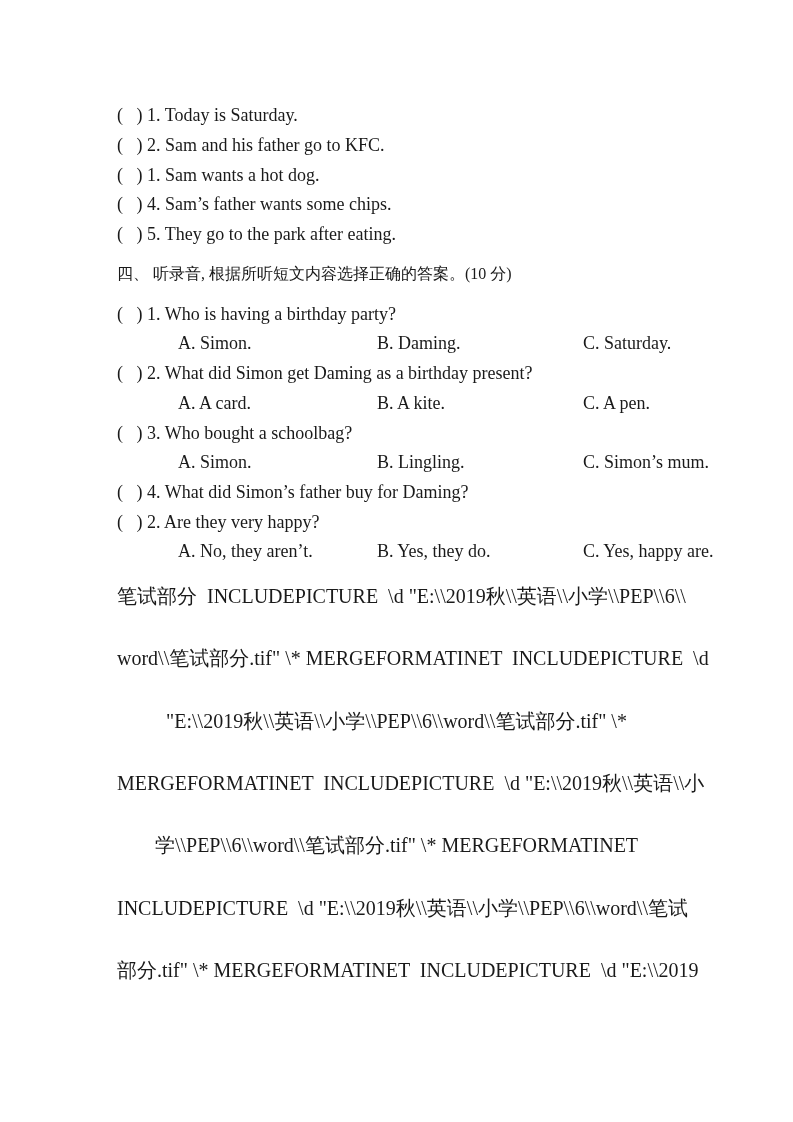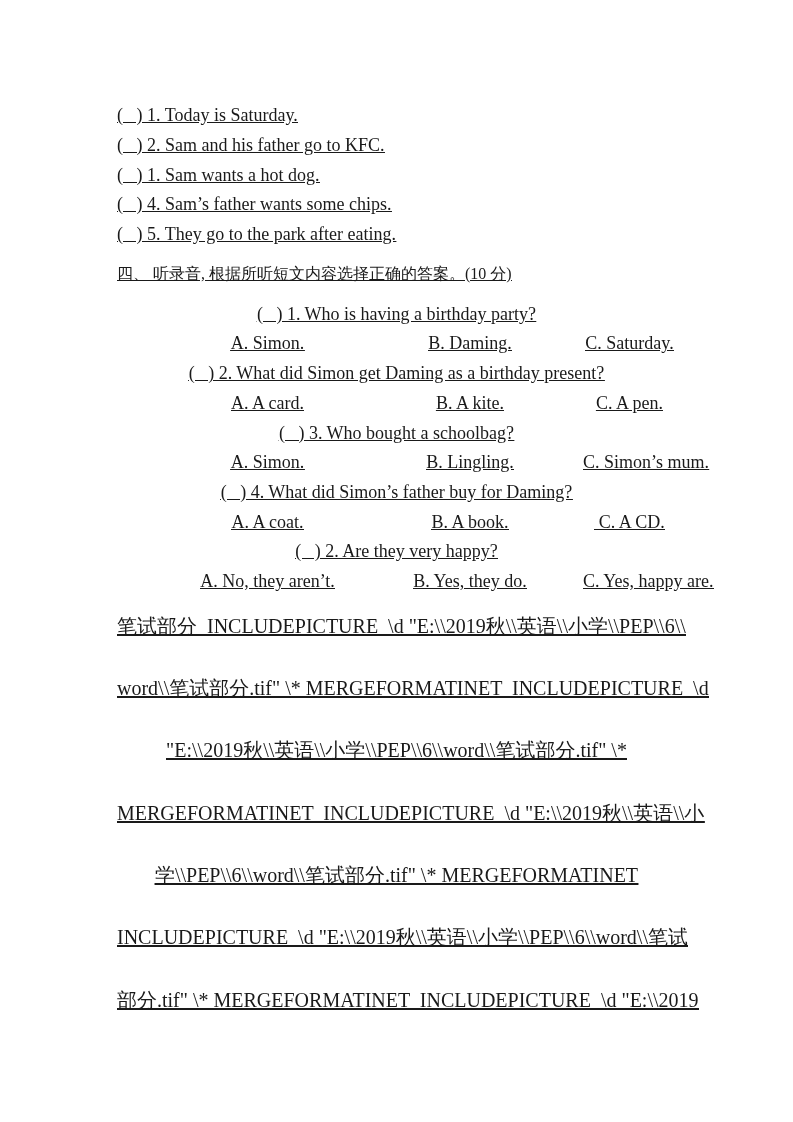--- a/index.html
+++ b/index.html
@@ -1,15 +1,15 @@
 <!DOCTYPE html>
 <html><head>
 <meta charset="utf-8">
 <style>
-  * { margin: 0; padding: 0; box-sizing: border-box; text-decoration: underline; }
+  * { margin: 0; padding: 0; box-sizing: border-box; }
   html, body { background: #ffffff; }
   .page {
     position: relative;
     width: 793px;
     height: 1122px;
     margin: 0 auto;
     background: #ffffff;
     color: #1a1a1a;
     font-family: "Liberation Serif", "DejaVu Serif", serif;
     overflow: hidden;
@@ -25,21 +25,21 @@
   }
   
   .section-heading {
     margin-top: 9px;
     font-size: 16px;
     font-weight: normal;
     line-height: 30px;
     white-space: pre;
   }
   
-  .mc-section { margin-top: 11px; text-align: center; }
+  .mc-section { margin-top: 11px; }
   .question-prompt {
     font-size: 18px;
     line-height: 29.7px;
     white-space: pre;
   }
   .options-row {
     display: flex;
     padding-left: 61px;
     line-height: 29.7px;
     font-size: 18px;
@@ -97,25 +97,20 @@
         <div class="question-block">
           <div class="question-prompt">(   ) 3. Who bought a schoolbag?</div>
           <div class="options-row">
             <span class="option option-a">A. Simon.</span>
             <span class="option option-b">B. Lingling.</span>
             <span class="option option-c">C. Simon’s mum.</span>
           </div>
         </div>
         <div class="question-block">
           <div class="question-prompt">(   ) 4. What did Simon’s father buy for Daming?</div>
-          <div class="options-row">
-            <span class="option option-a">A. A coat.</span>
-            <span class="option option-b">B. A book.</span>
-            <span class="option option-c"> C. A CD.</span>
-          </div>
         </div>
         <div class="question-block">
           <div class="question-prompt">(   ) 2. Are they very happy?</div>
           <div class="options-row">
             <span class="option option-a">A. No, they aren’t.</span>
             <span class="option option-b">B. Yes, they do.</span>
             <span class="option option-c">C. Yes, happy are.</span>
           </div>
         </div>
     </section>

